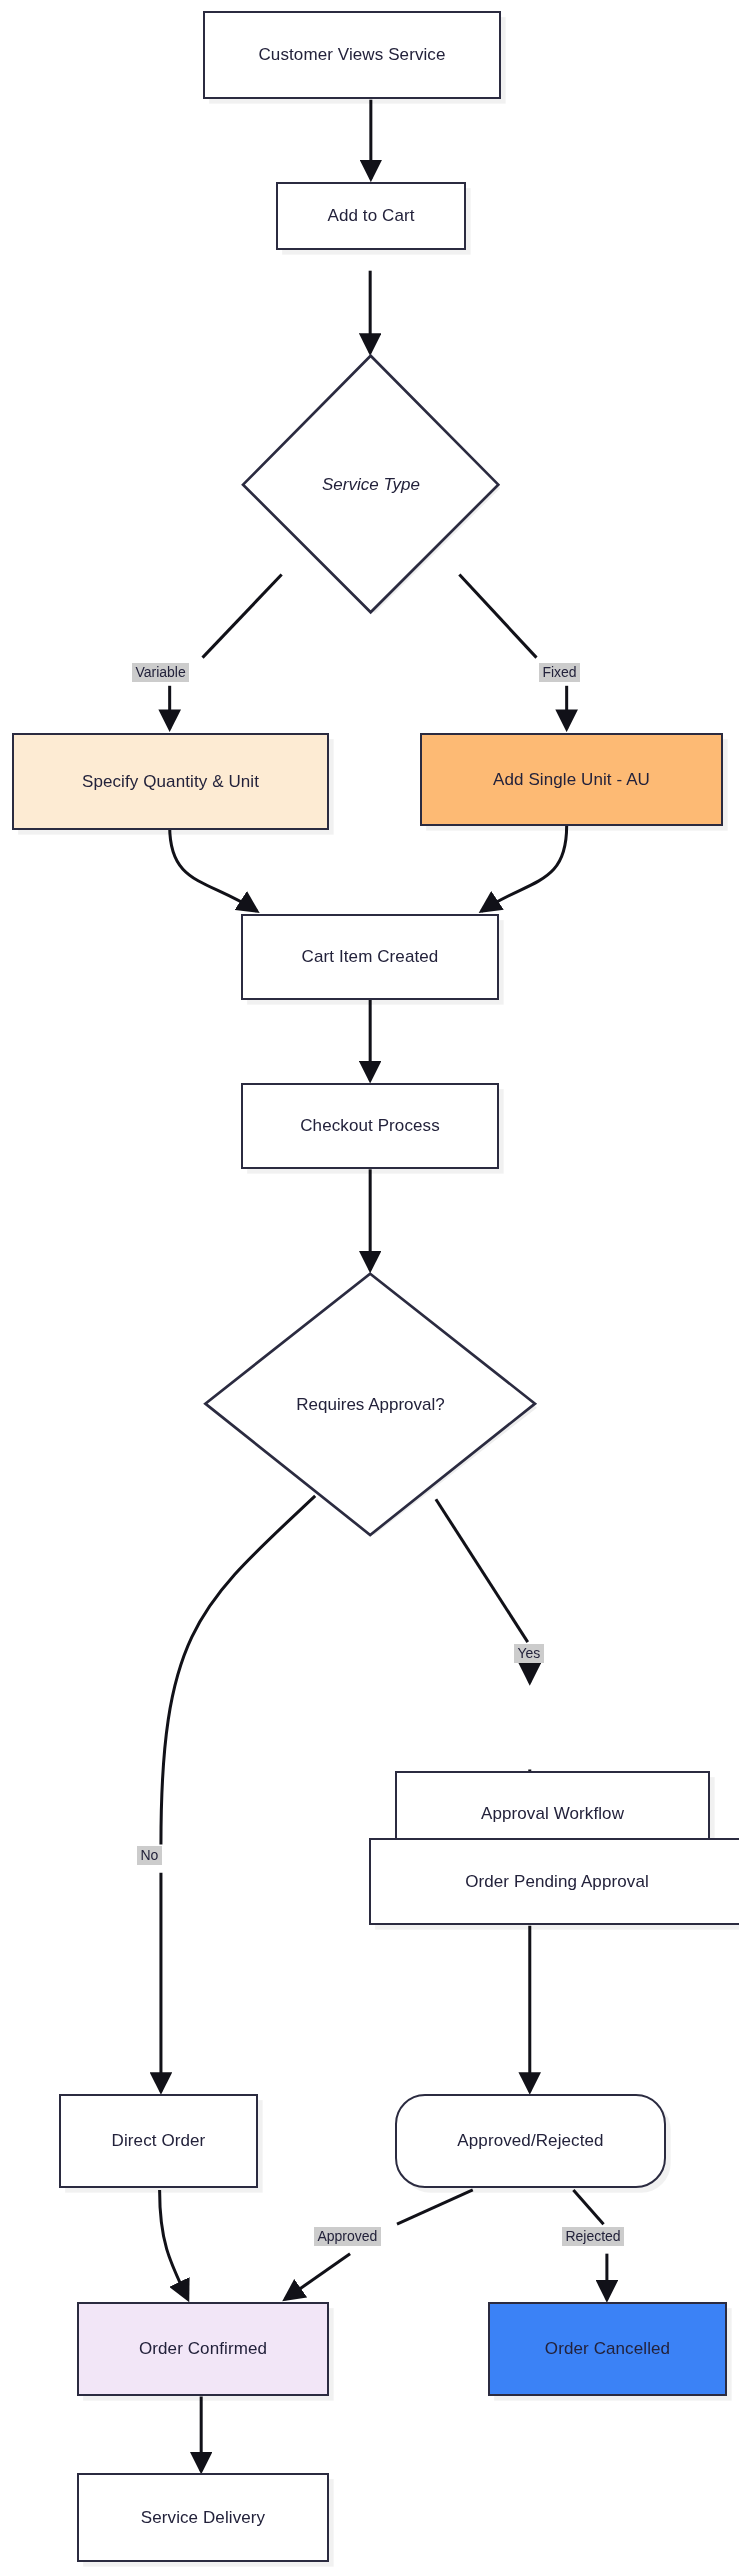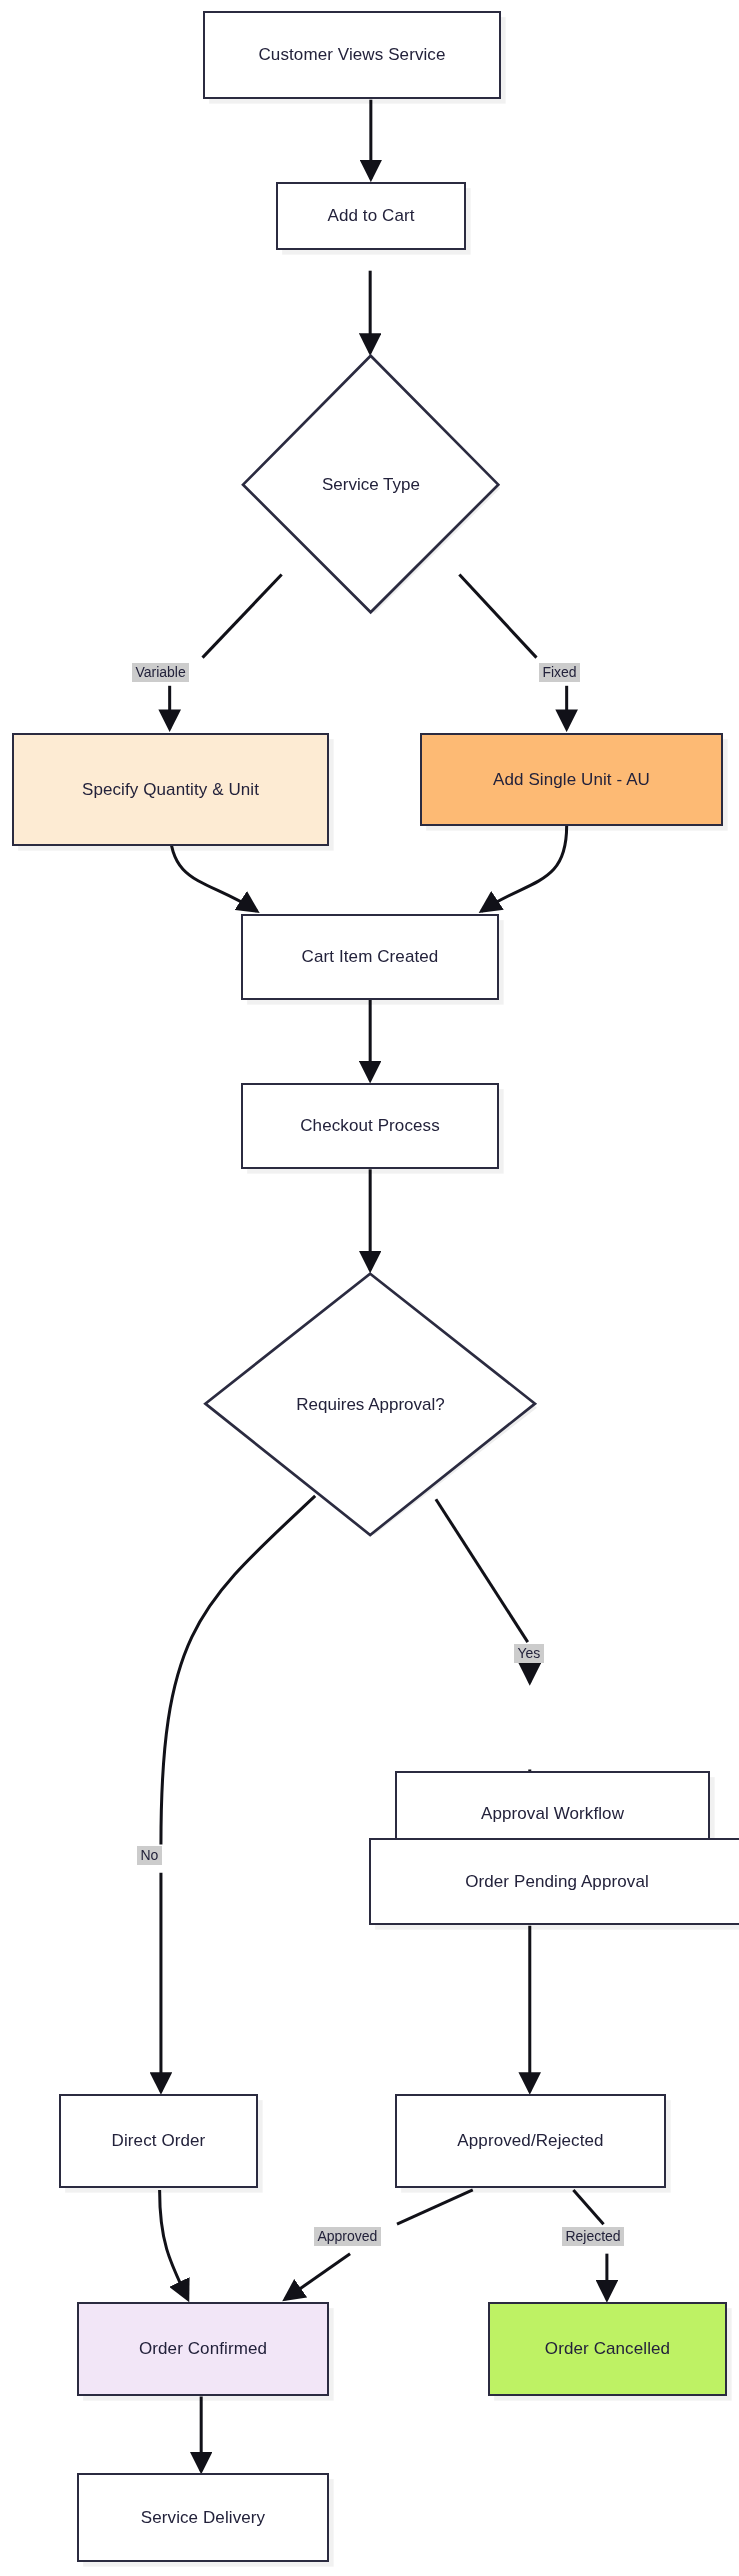--- a/index.html
+++ b/index.html
@@ -134,33 +134,33 @@
   </svg>
 
   <div class="node" style="left:203px; top:10.7px; width:298px; height:88px;">
     <span class="node-label">Customer Views Service</span>
   </div>
 
   <div class="node" style="left:276px; top:182px; width:190px; height:68px;">
     <span class="node-label">Add to Cart</span>
   </div>
 
-  <div class="diamond" style="left:239px; top:353px; width:264px; height:264px;">
+  <div class="diamond" style="left:239px; top:353px; width:264px; height:264px;font-style:italic;">
     <svg class="dshape" viewBox="0 0 393 393" xmlns="http://www.w3.org/2000/svg">
       <polygon points="202,10 389,201 202,387 12,201" fill="#eeeeee" stroke="none"></polygon>
       <polygon points="196,4 386,196 196,386 6,196" fill="#ffffff" stroke="#2b2b40" stroke-width="4"></polygon>
     </svg>
     <div class="dtext">Service Type</div>
   </div>
 
   <div class="edge-label" style="left:132px; top:663px;">Variable</div>
 
   <div class="edge-label" style="left:539px; top:663px;">Fixed</div>
 
-  <div class="node" style="left:12px; top:733px; width:317px; height:113px; background:#fdebd3;">
+  <div class="node" style="left:12px; top:733px; width:317px; height:97px; background:#fdebd3;">
     <span class="node-label">Specify Quantity &amp; Unit</span>
   </div>
 
   <div class="node" style="left:420px; top:733px; width:303px; height:93px; background:#fdba74;">
     <span class="node-label">Add Single Unit - AU</span>
   </div>
 
   <div class="node" style="left:241px; top:914px; width:258px; height:86px;">
     <span class="node-label">Cart Item Created</span>
   </div>
@@ -186,33 +186,33 @@
   <div class="edge-label" style="left:137px; top:1846px;">No</div>
 
   <div class="node" style="left:369px; top:1838px; width:376px; height:87px;">
     <span class="node-label">Order Pending Approval</span>
   </div>
 
   <div class="node" style="left:59px; top:2094px; width:199px; height:94px;">
     <span class="node-label">Direct Order</span>
   </div>
 
-  <div class="node" style="left:395px; top:2094px; width:271px; height:94px;">
+  <div class="node" style="left:395px; top:2094px; width:271px; height:94px;border-radius:30px;">
     <span class="node-label">Approved/Rejected</span>
   </div>
 
   <div class="edge-label" style="left:314px; top:2227px;">Approved</div>
 
   <div class="edge-label" style="left:562px; top:2227px;">Rejected</div>
 
   <div class="node" style="left:77px; top:2302px; width:252px; height:94px; background:#f2e6f7;">
     <span class="node-label">Order Confirmed</span>
   </div>
 
-  <div class="node" style="left:488px; top:2302px; width:239px; height:94px; background:#bef264;">
+  <div class="node" style="left:488px; top:2302px; width:239px; height:94px; background:#3b82f6;">
     <span class="node-label">Order Cancelled</span>
   </div>
 
   <div class="node" style="left:77px; top:2473px; width:252px; height:89px;">
     <span class="node-label">Service Delivery</span>
   </div>
 
 </div>
 
 

